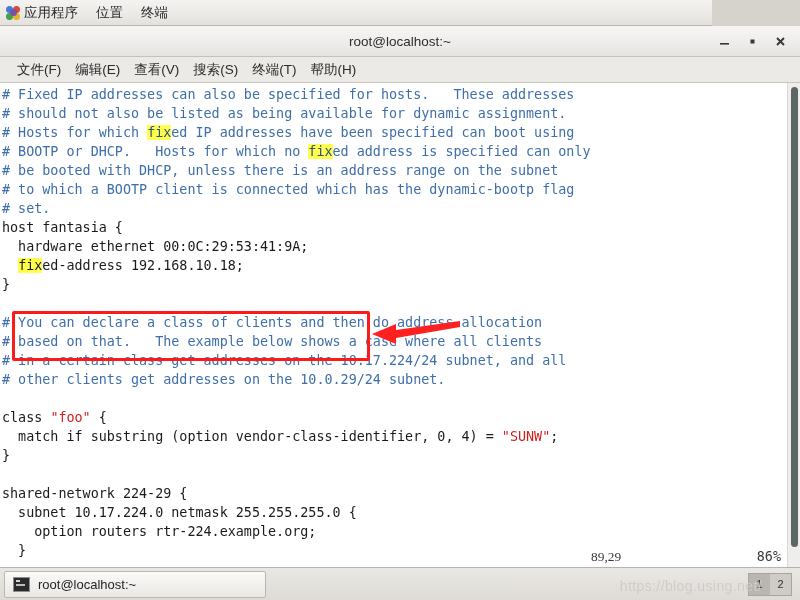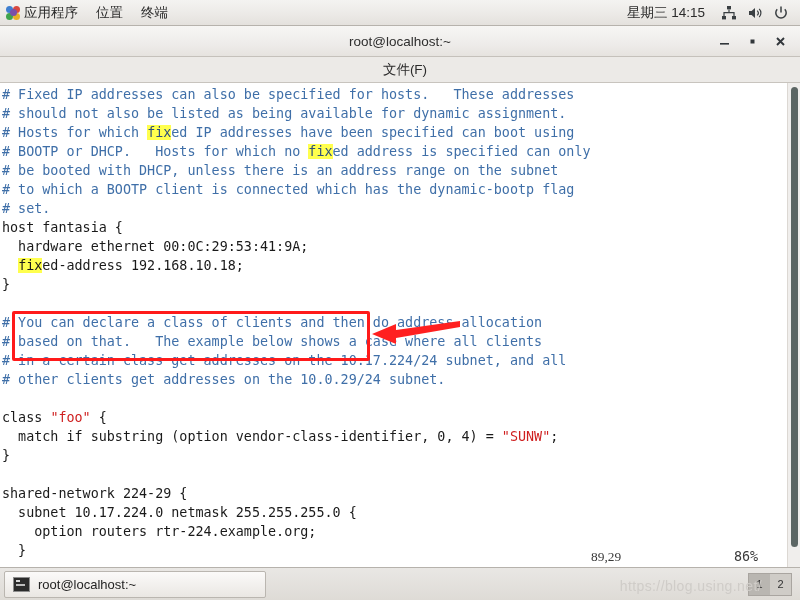--- a/index.html
+++ b/index.html
@@ -5,21 +5,21 @@
   * { margin:0; padding:0; box-sizing:border-box; }
   html,body { width:800px; height:600px; overflow:hidden; }
   body {
     font-family:"Liberation Sans", sans-serif;
     background:#d6d3cd;
     -webkit-font-smoothing:antialiased;
   }
 
   
   #top-panel{
-    position:absolute; left:0; top:0; width:800px; height:26px;
+    position:absolute; left:0; top:0; width:712px; height:26px;
     background:linear-gradient(to bottom,#f4f3f1 0%,#eceae7 55%,#e4e1dd 100%);
     border-bottom:1px solid #b6b2ac;
     display:flex; align-items:center;text-align:right;
   }
   .panel-menu{
     font-size:13.5px; color:#2b2b2b; padding:0 9px; line-height:25px;
     white-space:nowrap; cursor:default;
   }
   #app-menu{ display:flex; align-items:center; padding-left:6px; }
   .gnome-foot{ width:14px; height:14px; position:relative; margin-right:4px; }
@@ -45,21 +45,21 @@
     background:linear-gradient(to bottom,#f7f6f4 0%,#eeecea 60%,#e6e3df 100%);
     border-bottom:1px solid #c5c1bb;
     display:flex; align-items:center; justify-content:center;
   }
   #window-title{ font-size:13.5px; color:#2e2e2e; }
   #win-buttons{ position:absolute; right:6px; top:0; height:31px; display:flex; align-items:center; }
   .win-btn{ width:28px; height:26px; display:flex; align-items:center; justify-content:center;
             color:#32373b; font-size:13px; }
   #menu-bar{
     height:26px; background:#eceae7; border-bottom:1px solid #c8c4be;
-    display:flex; align-items:center; padding-left:10px;flex-direction:column;
+    display:flex; align-items:center; padding-left:10px;
   }
   .menu-item{ font-size:13.5px; color:#2b2b2b; padding:0 7px; line-height:25px; white-space:nowrap; }
 
   
   #term-body{
     position:relative; flex:1; background:#ffffff; overflow:hidden;
   }
   #text-layer{
     position:absolute; left:0; top:0; right:13px; bottom:0;
     font-family:"DejaVu Sans Mono","Liberation Mono",monospace;
@@ -74,21 +74,21 @@
 
   
   #status-line{
     position:absolute; right:13px; bottom:1px; width:100%;
     font-family:"DejaVu Sans Mono","Liberation Mono",monospace;
     font-size:13.4px; line-height:19px; color:#3a3a3a;
     text-align:right; padding-right:6px;
   }
   #status-line span{ display:inline-block; }
   #st-pos{ width:120px; text-align:left;font-family:Liberation Serif, serif; }
-  #st-pct{ width:70px; text-align:center; }
+  #st-pct{ width:70px; text-align:right; }
 
   
   #scrollbar{
     position:absolute; right:0; top:0; width:13px; height:100%;
     background:#f0eeec; border-left:1px solid #dcd8d3;
   }
   #scroll-thumb{
     position:absolute; left:3px; top:4px; width:7px; height:460px;
     background:#5c6664; border-radius:4px;
   }
@@ -151,44 +151,20 @@
         <i class="gf2"></i>
         <i class="gf3"></i>
         <i class="gf4"></i>
         <i class="gf5"></i>
     </span>
     <span>应用程序</span>
   </div>
   <div class="panel-menu">位置</div>
   <div class="panel-menu">终端</div>
 
-  <div id="panel-right">
-    <div id="clock">星期三 14:15</div>
-    <div class="tray-ic">
-      <svg width="16" height="16" viewBox="0 0 16 16">
-        <rect x="6" y="1" width="4" height="3.4" fill="#3a3f42"></rect>
-        <rect x="1" y="11" width="4" height="3.4" fill="#3a3f42"></rect>
-        <rect x="11" y="11" width="4" height="3.4" fill="#3a3f42"></rect>
-        <path d="M8 4.4 V7.6 M3 11 V7.6 H13 V11" stroke="#3a3f42" stroke-width="1.2" fill="none"></path>
-      </svg>
-    </div>
-    <div class="tray-ic">
-      <svg width="16" height="16" viewBox="0 0 16 16">
-        <path d="M2 6 H4.6 L8 3 V13 L4.6 10 H2 Z" fill="#3a3f42"></path>
-        <path d="M10.2 5.6 A3.4 3.4 0 0 1 10.2 10.4" stroke="#3a3f42" stroke-width="1.2" fill="none"></path>
-        <path d="M12.2 3.9 A5.8 5.8 0 0 1 12.2 12.1" stroke="#3a3f42" stroke-width="1.2" fill="none"></path>
-      </svg>
-    </div>
-    <div class="tray-ic">
-      <svg width="16" height="16" viewBox="0 0 16 16">
-        <path d="M4.2 4.2 A5.2 5.2 0 1 0 11.8 4.2" stroke="#3a3f42" stroke-width="1.5" fill="none"></path>
-        <path d="M8 1.4 V7.4" stroke="#3a3f42" stroke-width="1.5" fill="none"></path>
-      </svg>
-    </div>
-  </div>
 </div>
 
 <div id="term-window">
 
   <div id="title-bar">
     <div id="window-title">root@localhost:~</div>
     <div id="win-buttons">
       <div class="win-btn">
         <svg width="11" height="11" viewBox="0 0 11 11">
             <rect x="1" y="7" width="9" height="1.6" fill="#32373b"></rect>

